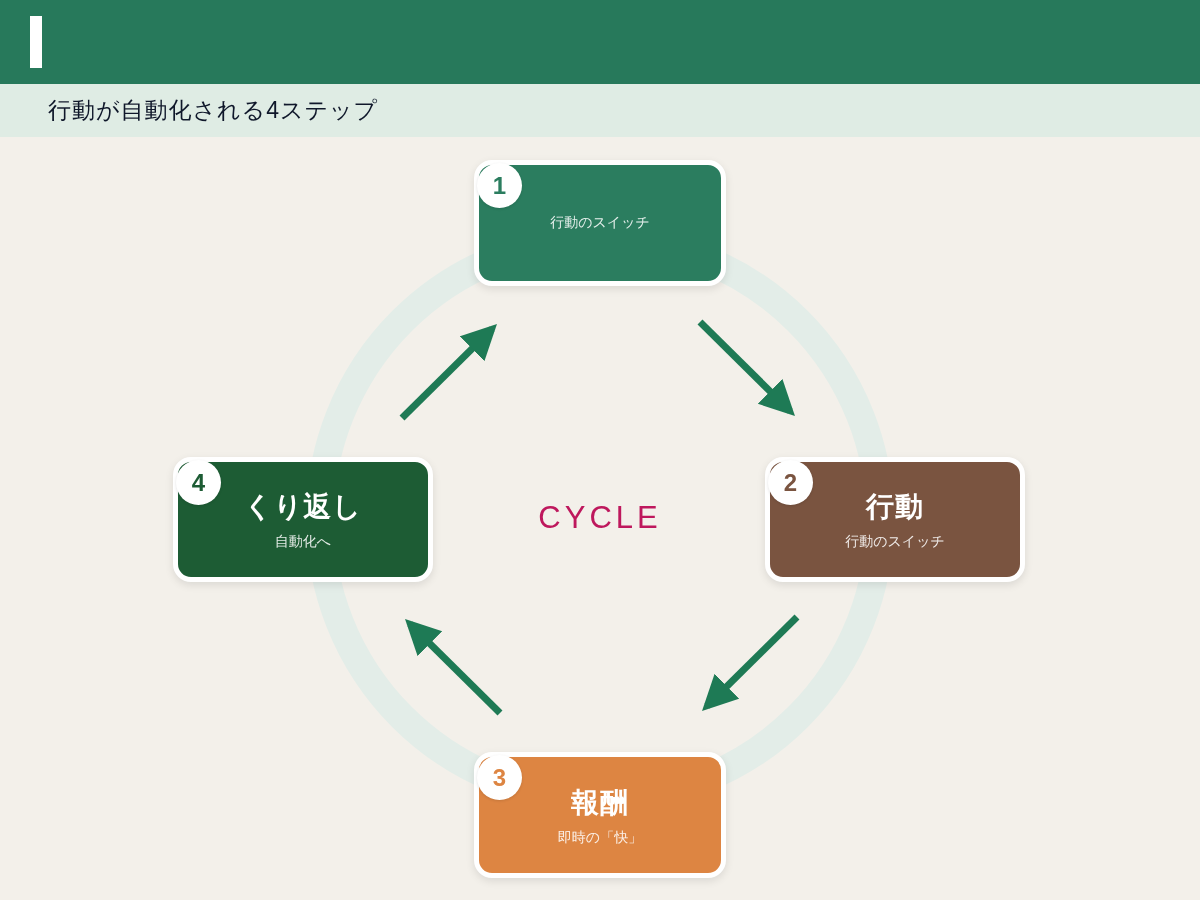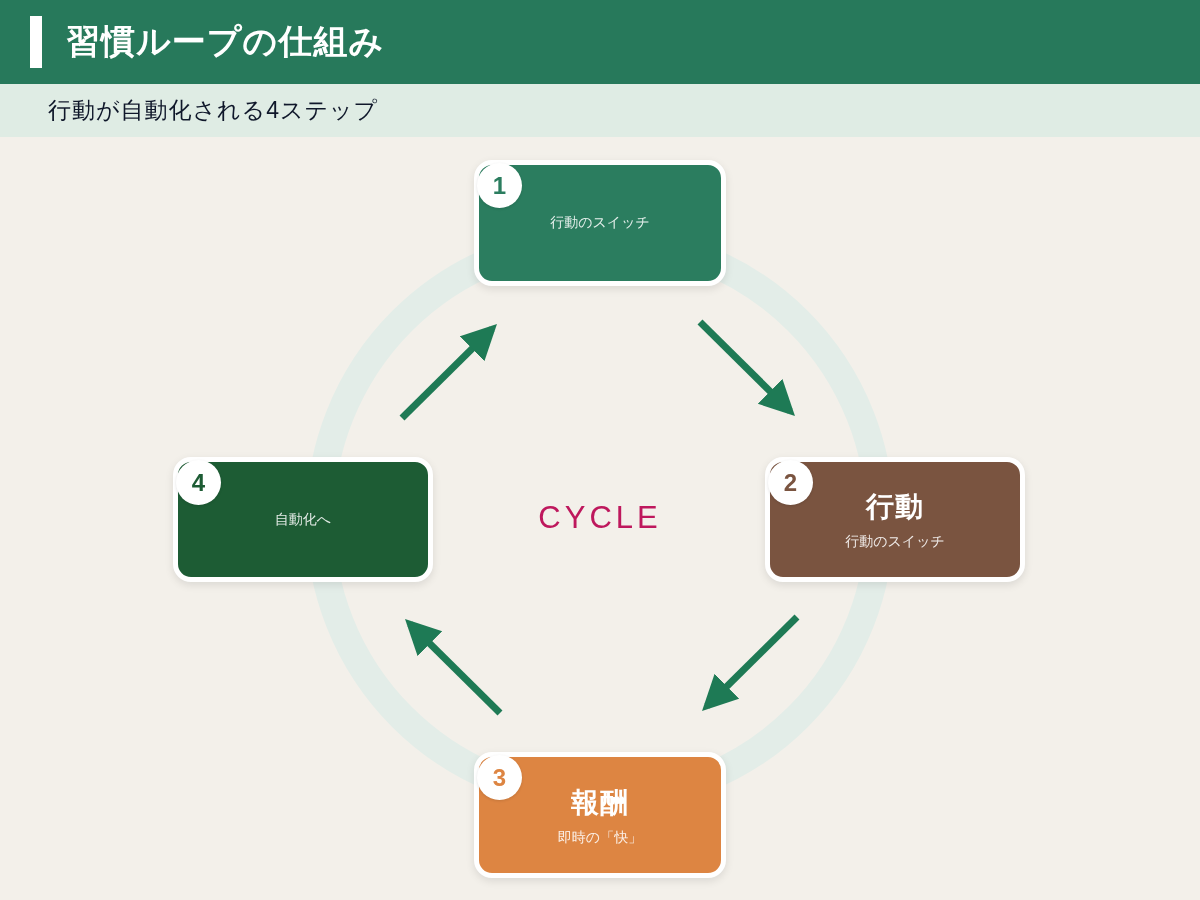--- a/index.html
+++ b/index.html
@@ -97,21 +97,20 @@
   .step-sub {
     font-size: 14px;
     color: rgba(255,255,255,0.88);
   }
 </style>
 </head>
 <body style="background: rgb(243, 240, 234);">
 
 <div class="header" style="background: rgb(39, 121, 91);">
   <div class="accent-bar" style="background: rgb(255, 255, 255);"></div>
-  <div class="page-title">習慣ループの仕組み</div>
 </div>
 <div class="subtitle-bar" style="background: rgb(223, 236, 228);">
   <div class="subtitle-text" style="color: #0f172a;">行動が自動化される4ステップ</div>
 </div>
 
 <svg class="diagram-svg" viewBox="0 0 1200 900" xmlns="http://www.w3.org/2000/svg">
   <defs>
     <marker id="ah" markerWidth="6" markerHeight="6" refX="4" refY="2.5" orient="auto" markerUnits="strokeWidth">
       <path d="M0,0 L5,2.5 L0,5 z" class="arrow-head" fill="#1e7a55"></path>
     </marker>
@@ -137,14 +136,15 @@
 </div>
 
 <div class="step-box pos-bottom" style="background: rgb(221, 133, 66);">
   <div class="badge" style="color: rgb(221, 133, 66); background: rgb(255, 255, 255);">3</div>
   <div class="step-title">報酬</div>
   <div class="step-sub">即時の「快」</div>
 </div>
 
 <div class="step-box pos-left" style="background: rgb(29, 92, 52);">
   <div class="badge" style="color: rgb(29, 92, 52); background: rgb(255, 255, 255);">4</div>
+  <div class="step-title">くり返し</div>
   <div class="step-sub">自動化へ</div>
 </div>
 
 </body></html>

